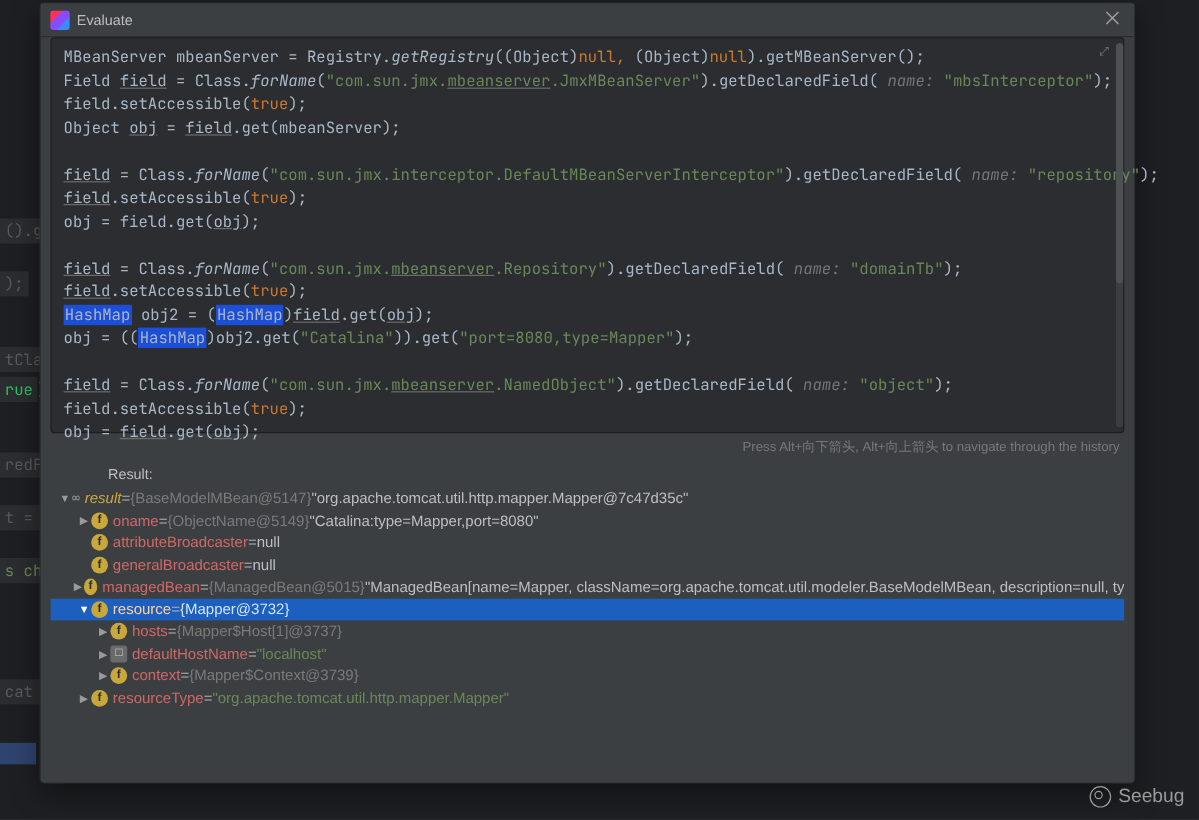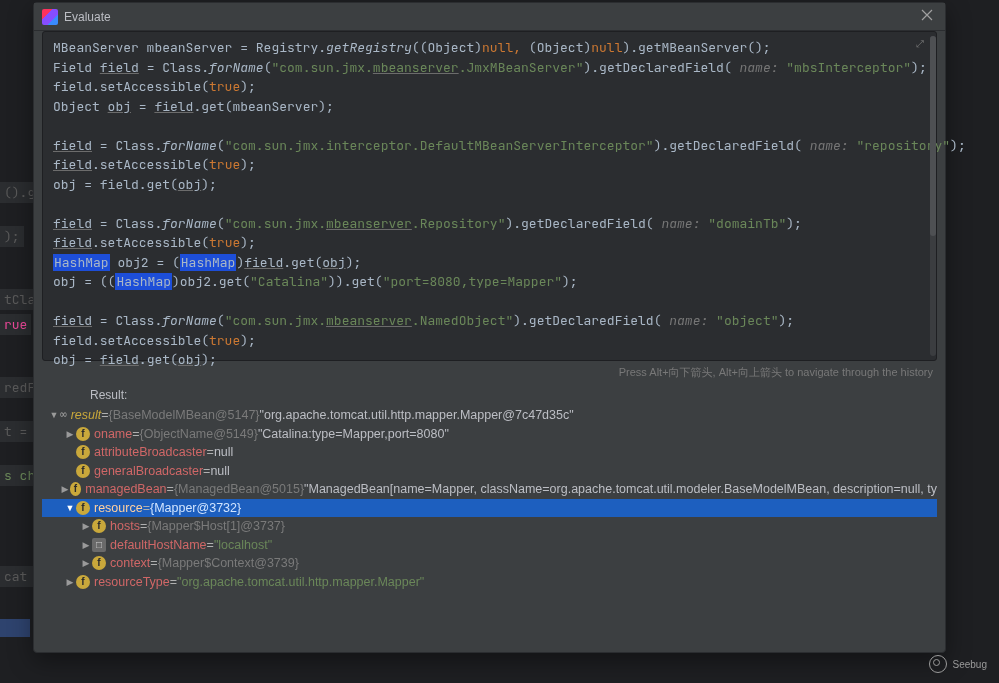--- a/index.html
+++ b/index.html
@@ -79,32 +79,32 @@
   .badge-p { width:14px; height:14px; background:#6a6a6a; color:#d0d0d0; font-size:10px; display:inline-flex; align-items:center; justify-content:center; margin-right:4px; border-radius:2px;}
   .k-red { color:#d06767; }
   .k-orange-it { color:#c9a83b; font-style:italic;}
   .eq { color:#b0b0b0; }
   .dim { color:#7a7a7a; }
   .val-str { color:#bcbec4; }
   .val-green { color:#6a8759; }
   .selected-row { background:#1d5fbf; color:#fff;}
   .selected-row .dim { color:#d0e4ff; }
   .selected-row .k-red { color:#ffd0a0; }
-  .watermark { position:absolute; right:12px; bottom:10px; color:#9a9a9a; font-size:10px; display:flex; align-items:center; gap:6px;}
+  .watermark { position:absolute; right:12px; bottom:10px; color:#9a9a9a; font-size:16px; display:flex; align-items:center; gap:6px;}
   .watermark .circ { width:18px; height:18px; border:1.4px solid #9a9a9a; border-radius:50%; position:relative;}
   .watermark .circ::after { content:""; position:absolute; top:3px; left:3px; width:5px; height:5px; border:1.4px solid #9a9a9a; border-radius:50%;}
 </style>
 </head>
 <body>
 
 <div class="backdrop-code">
   <div class="t">().g</div><br><br>
   <div class="t">);</div><br><br><br>
   <div class="t">tClas</div><br>
-  <div class="t" style="color:#ec4899;">rue</div><span style="color:#a9b7c6;">)</span><br><br><br>
+  <div class="t" style="color:#22c55e;">rue</div><span style="color:#a9b7c6;">)</span><br><br><br>
   <div class="t">redF</div><br><br>
   <div class="t">t = (</div><br><br>
   <div class="t" style="color:#6a8759;">s che</div><br><br><br><br><br>
   <div class="t">cat Ca</div>
 </div>
 <div class="backdrop-selected"></div>
 
 <div class="dialog">
   <div class="title-bar">
     <div class="title-icon"></div>

